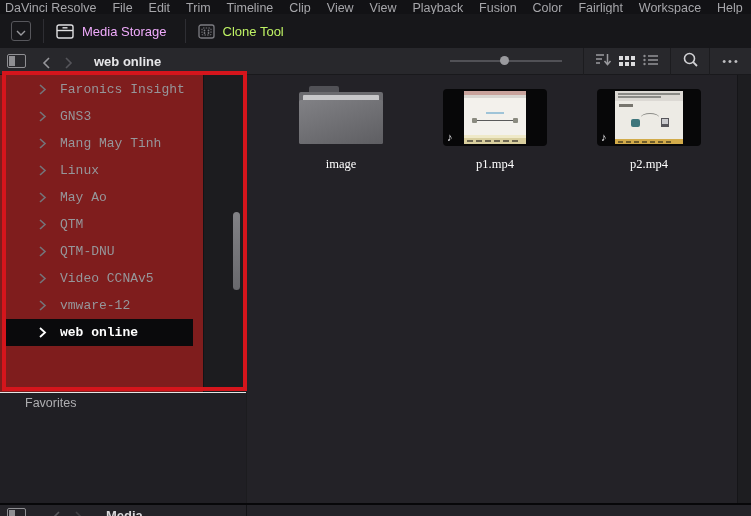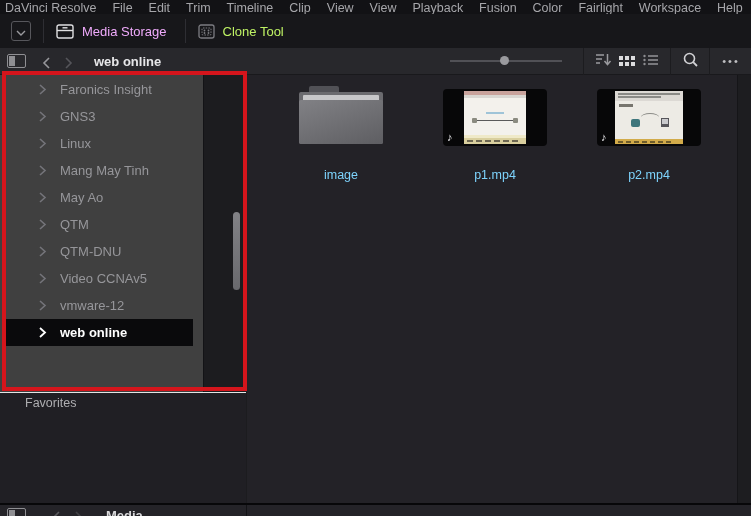--- a/index.html
+++ b/index.html
@@ -57,21 +57,21 @@
   }
   .tdiv { width:1px; height:27px; background:#1c1c1f; margin:0 7px; }
   .tool-btn { width:24px; height:20px; display:flex; align-items:center; justify-content:center; }
   .grid-icon { display:grid; grid-template-columns:repeat(3,4px); grid-template-rows:repeat(2,4px); gap:2px; }
   .grid-icon i { background:#dcdcde; }
   .dots { color:#bfbfc2; font-size:11px; letter-spacing:2px; margin-right:6px; }
   
   .content { position:absolute; top:75px; left:0; right:0; bottom:0; }
   .sidebar {
     position:absolute; left:0; top:0; width:204px; bottom:13px;
-    background:#404040; border-right:1px solid #131316;
+    background:#7f1d1d; border-right:1px solid #131316;font-family:Liberation Mono, monospace;
   }
   .tree { padding-top:1px; }
   .tree-row {
     height:27px; display:flex; align-items:center; padding-left:39px;
     font-size:13px; color:#96969a; position:relative;
   }
   .tree-row .chev { position:absolute; left:39px; color:#74747a; }
   .tree-row .lbl { margin-left:21px; }
   .tree-row.selected {
     background:#0a0a0c; margin:0 10px 0 5px; padding-left:34px;
@@ -94,21 +94,21 @@
   .favorites .fav-label { font-size:12.5px; color:#aeaeb1; padding:3px 0 0 5px; display:block; }
   .main {
     position:absolute; left:247px; top:0; right:14px; bottom:13px; background:#232227;
   }
   .right-strip {
     position:absolute; right:0; top:0; width:14px; bottom:13px;
     background:#1d1d20; border-left:1px solid #151518;
   }
   
   .file-card { position:absolute; width:104px; text-align:center; }
-  .file-label { font-size:12.5px; color:#7dd3fc; margin-top:22px; display:block; }
+  .file-label { font-size:12.5px; color:#ffffff; margin-top:11px; display:block;font-family:Liberation Serif, serif; }
   
   .folder { position:relative; width:84px; height:60px; margin:0 auto; }
   .folder .tab { position:absolute; left:10px; top:0; width:30px; height:12px; background:#515156; border-radius:2px 2px 0 0; }
   .folder .back { position:absolute; left:0; top:6px; width:84px; height:52px; background:#6b6b6f; border-radius:2px; }
   .folder .paper { position:absolute; left:4px; top:9px; width:76px; height:6px; background:#c7c7c9; border-radius:1px; }
   .folder .front { position:absolute; left:0; top:14px; width:84px; height:44px; border-radius:2px;
     background:linear-gradient(160deg,#818185,#5e5e62); }
   
   .vthumb { position:relative; width:104px; height:57px; background:#070708; border-radius:4px; overflow:hidden; }
   .vthumb .frame { position:absolute; top:2px; bottom:2px; display:flex; flex-direction:column; }
@@ -295,29 +295,29 @@
             </svg>
           </span>
         <span class="lbl">GNS3</span>
       </div>
       <div class="tree-row">
         <span class="chev">
             <svg width="7" height="11" viewBox="0 0 7 11">
               <polyline points="1,1 6,5.5 1,10" fill="none" stroke="#74747a" stroke-width="1.6"></polyline>
             </svg>
           </span>
+        <span class="lbl">Mang May Tinh</span>
+      </div>
+      <div class="tree-row">
+        <span class="chev">
+            <svg width="7" height="11" viewBox="0 0 7 11">
+              <polyline points="1,1 6,5.5 1,10" fill="none" stroke="#74747a" stroke-width="1.6"></polyline>
+            </svg>
+          </span>
         <span class="lbl">Linux</span>
-      </div>
-      <div class="tree-row">
-        <span class="chev">
-            <svg width="7" height="11" viewBox="0 0 7 11">
-              <polyline points="1,1 6,5.5 1,10" fill="none" stroke="#74747a" stroke-width="1.6"></polyline>
-            </svg>
-          </span>
-        <span class="lbl">Mang May Tinh</span>
       </div>
       <div class="tree-row">
         <span class="chev">
             <svg width="7" height="11" viewBox="0 0 7 11">
               <polyline points="1,1 6,5.5 1,10" fill="none" stroke="#74747a" stroke-width="1.6"></polyline>
             </svg>
           </span>
         <span class="lbl">May Ao</span>
       </div>
       <div class="tree-row">

